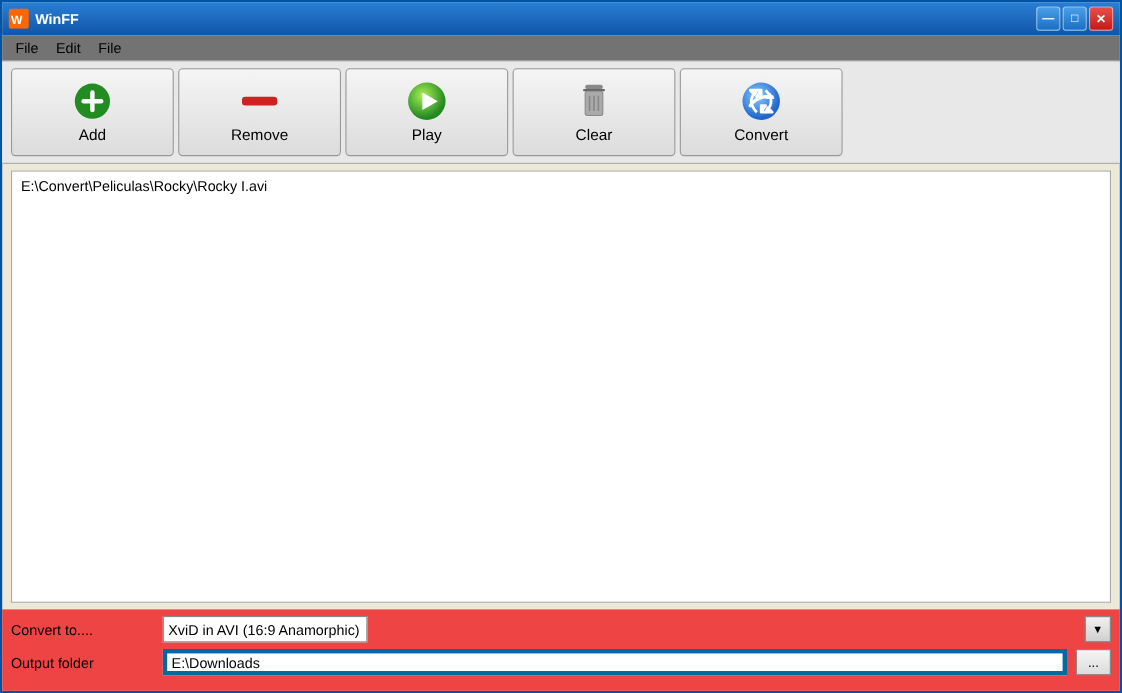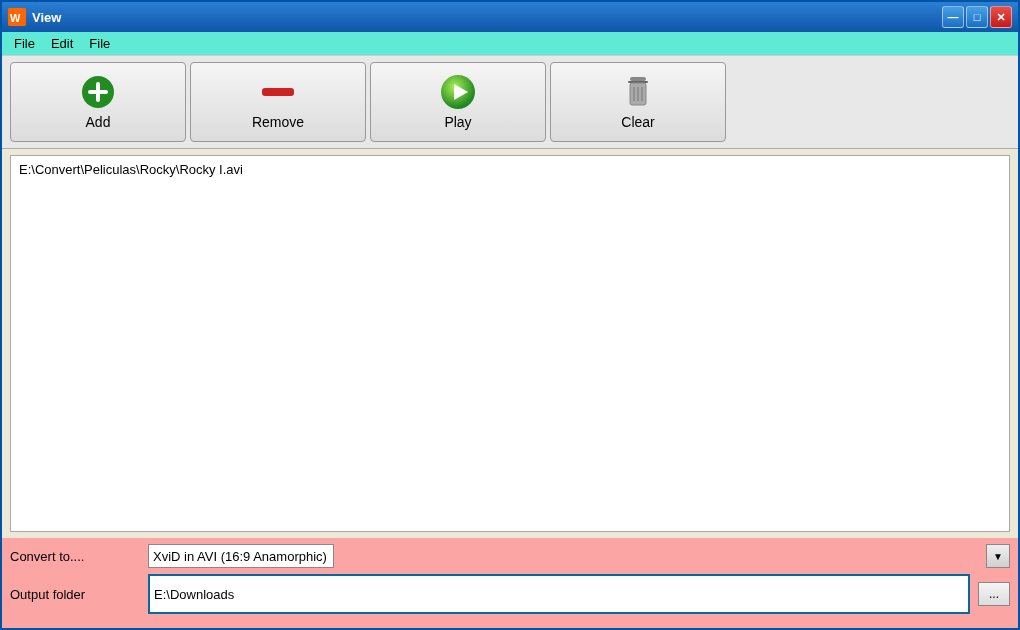--- a/index.html
+++ b/index.html
@@ -75,21 +75,21 @@
       justify-content: center;
       text-decoration: none;
     }
 
     .title-btn.close {
       background: linear-gradient(to bottom, #e8504a, #c41a1a);
     }
 
     
     .menu-bar {
-      background: #5eead4;
+      background: #737373;
       height: 24px;
       display: flex;
       align-items: center;
       padding: 0 4px;
       border-bottom: 1px solid #ccc;
       flex-shrink: 0;
     }
 
     .menu-item {
       padding: 2px 8px;
@@ -103,21 +103,21 @@
     .toolbar {
       background: #e8e8e8;
       border-bottom: 1px solid #aaa;
       padding: 6px 8px;
       display: flex;
       gap: 4px;
       flex-shrink: 0;
     }
 
     .tool-btn {
-      width: 176px;
+      width: 148px;
       height: 80px;
       background: linear-gradient(to bottom, #f5f5f5, #dcdcdc);
       border: 1px solid #999;
       border-radius: 4px;
       cursor: pointer;
       display: flex;
       flex-direction: column;
       align-items: center;
       justify-content: center;
       gap: 4px;
@@ -140,21 +140,21 @@
       font-size: 13px;
     }
 
     .file-item {
       padding: 2px 4px;
       cursor: default;
     }
 
     
     .bottom-bar {
-      background: #fca5a5;
+      background: #ef4444;
       padding: 6px 8px 8px 8px;
       flex-shrink: 0;
     }
 
     .bottom-row {
       display: flex;
       align-items: center;
       margin-bottom: 6px;
       gap: 8px;
     }
@@ -192,22 +192,22 @@
       border: 1px solid #888;
       display: flex;
       align-items: center;
       justify-content: center;
       cursor: pointer;
       font-size: 10px;
     }
 
     .output-input {
       flex: 1;
-      height: 40px;
-      border: 2px solid #0369a1;
+      height: 24px;
+      border: 4px solid #0369a1;
       background: white;
       font-size: 13px;
       padding: 0 4px;
     }
 
     .browse-btn {
       width: 32px;
       height: 24px;
       background: linear-gradient(to bottom, #f5f5f5, #dcdcdc);
       border: 1px solid #888;
@@ -230,21 +230,21 @@
 <div class="window">
 
   <div class="title-bar">
     <div class="title-bar-left">
       <div class="title-icon">
         <svg width="18" height="18" viewBox="0 0 18 18">
           <rect width="18" height="18" fill="#ff6600" rx="2"></rect>
           <text x="2" y="14" font-size="11" fill="white" font-weight="bold">W</text>
         </svg>
       </div>
-      <span>View</span>
+      <span>WinFF</span>
     </div>
     <div class="title-controls">
       <div class="title-btn">—</div>
       <div class="title-btn">□</div>
       <div class="title-btn close">✕</div>
     </div>
   </div>
 
   <div class="menu-bar">
     <div class="menu-item">File</div>
@@ -289,20 +289,37 @@
         <rect x="10" y="3" width="16" height="4" rx="2" fill="#888"></rect>
         <rect x="8" y="7" width="20" height="2" rx="1" fill="#666"></rect>
         <rect x="10" y="9" width="16" height="22" rx="2" fill="#aaa" stroke="#888" stroke-width="1"></rect>
         <line x1="14" y1="13" x2="14" y2="27" stroke="#888" stroke-width="1.5"></line>
         <line x1="18" y1="13" x2="18" y2="27" stroke="#888" stroke-width="1.5"></line>
         <line x1="22" y1="13" x2="22" y2="27" stroke="#888" stroke-width="1.5"></line>
       </svg>
       <span>Clear</span>
     </button>
 
+    <button class="tool-btn">
+      <svg class="svg-icon" viewBox="0 0 36 36">
+        <defs>
+          <radialGradient id="convGrad" cx="40%" cy="35%" r="60%">
+            <stop offset="0%" stop-color="#88ccff"></stop>
+            <stop offset="100%" stop-color="#2266cc"></stop>
+          </radialGradient>
+        </defs>
+        <circle cx="18" cy="18" r="17" fill="url(#convGrad)"></circle>
+        <path d="M22 8 Q32 18 22 28 L24 24 L28 28 L18 28 L18 22 L22 22 L18 28" fill="none" stroke="white" stroke-width="2.5" stroke-linejoin="round"></path>
+        <path d="M14 28 Q4 18 14 8 L12 12 L8 8 L18 8 L18 14 L14 14 L18 8" fill="none" stroke="white" stroke-width="2.5" stroke-linejoin="round"></path>
+
+        <path d="M8 22 C8 22 14 12 28 14" fill="none" stroke="white" stroke-width="3" stroke-linecap="round"></path>
+        <polygon points="26,10 30,16 22,16" fill="white"></polygon>
+      </svg>
+      <span>Convert</span>
+    </button>
 
 
   </div>
 
   <div class="file-list">
     <div class="file-item">E:\Convert\Peliculas\Rocky\Rocky I.avi</div>
   </div>
 
   <div class="bottom-bar">
 

